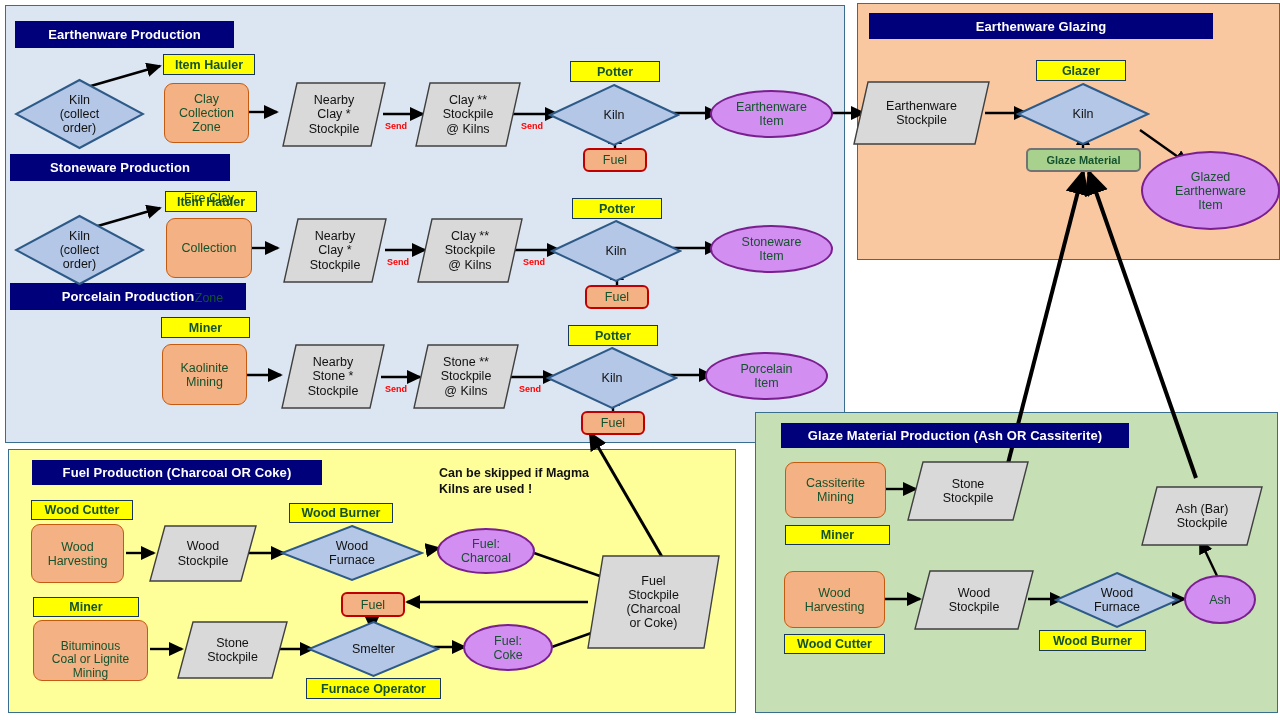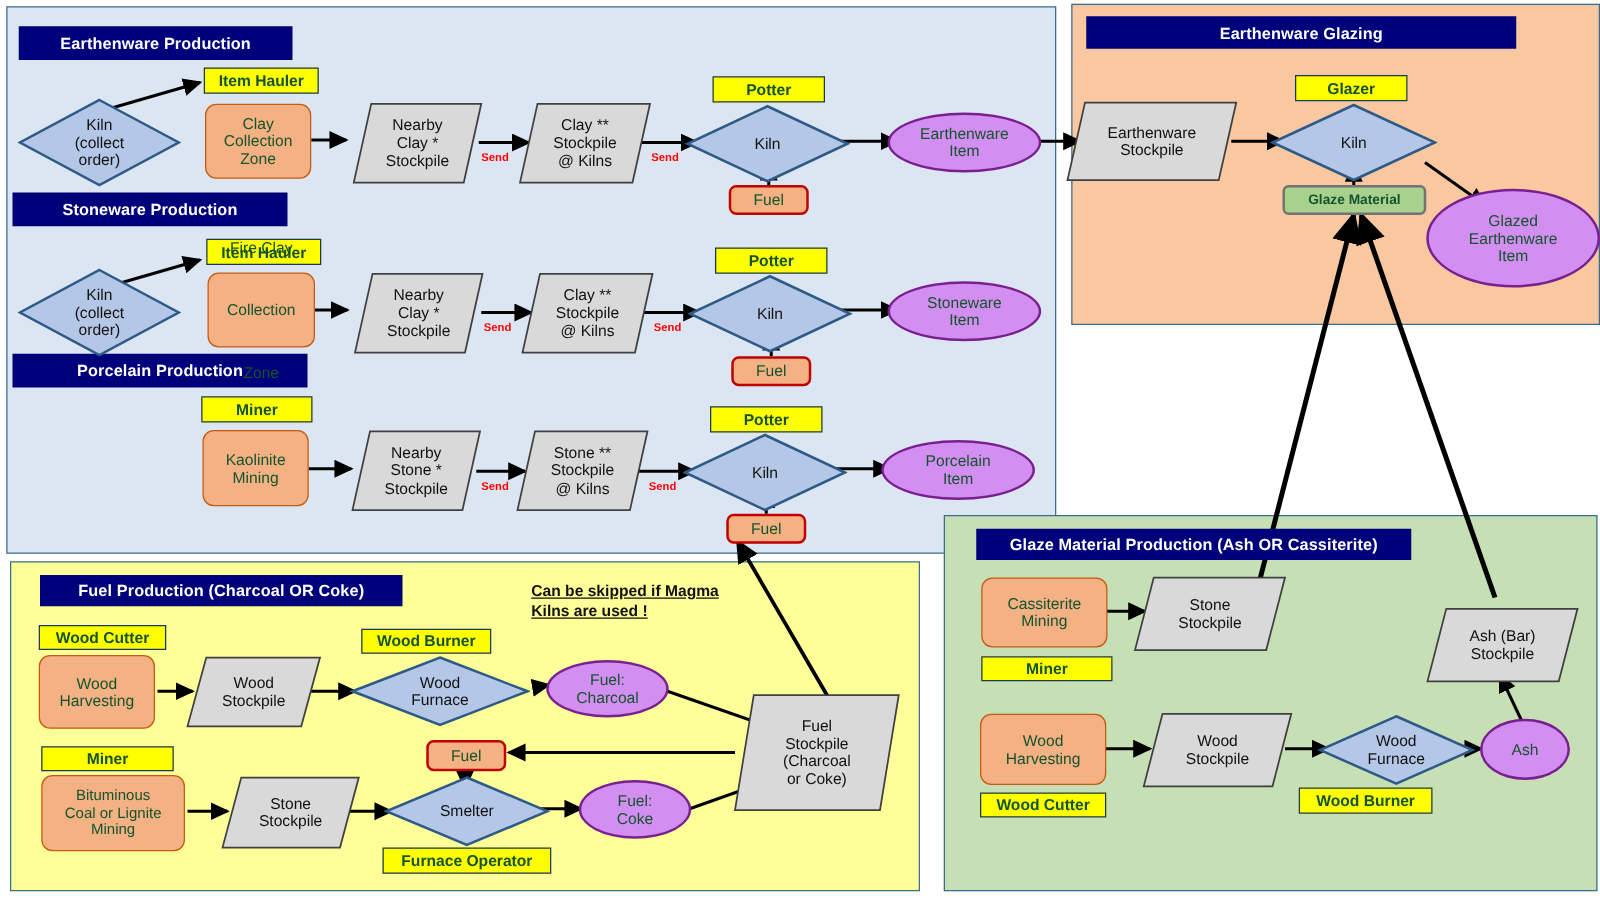--- a/index.html
+++ b/index.html
@@ -307,21 +307,21 @@
         <span>Kiln</span>
       </div>
   </div>
   <div class="node glazemat" style="left:1026px;top:148px;width:115px;height:24px;">Glaze Material</div>
   <div class="node ellipse" style="left:1141px;top:151px;width:139px;height:79px;flex-direction:column;">
     <span>Glazed</span>
     <span>Earthenware</span>
     <span>Item</span>
   </div>
 
-  <div class="note" style="left:425px;top:466px;width:170px;text-decoration:underline;">
+  <div class="note" style="left:439px;top:466px;width:170px;">
     <span>Can be skipped if Magma Kilns are used !</span>
   </div>
 
   <div class="node role" style="left:31px;top:500px;width:102px;height:20px;">Wood Cutter</div>
   <div class="node proc" style="left:31px;top:524px;width:93px;height:59px;flex-direction:column;">
     <span>Wood</span>
     <span>Harvesting</span>
   </div>
   <div class="shapewrap" style="left:148px;top:524px;width:110px;height:59px;">
     <svg width="110" height="59" viewBox="0 0 110 59">
@@ -341,21 +341,21 @@
       <span>Wood</span>
       <span>Furnace</span>
     </div>
   </div>
   <div class="node ellipse" style="left:437px;top:528px;width:98px;height:46px;flex-direction:column;">
     <span>Fuel:</span>
     <span>Charcoal</span>
   </div>
 
   <div class="node role" style="left:33px;top:597px;width:106px;height:20px;">Miner</div>
-  <div class="node proc" style="left:33px;top:620px;width:115px;height:61px;flex-direction:column;font-size:12px;">
+  <div class="node proc" style="left:33px;top:620px;width:115px;height:61px;flex-direction:column;font-size:12px;justify-content:flex-end;">
     <span>Bituminous</span>
     <span>Coal or Lignite</span>
     <span>Mining</span>
   </div>
   <div class="shapewrap" style="left:176px;top:620px;width:113px;height:60px;">
     <svg width="113" height="60" viewBox="0 0 113 60">
         <polygon points="17,2 111,2 96,58 2,58" fill="#d9d9d9" stroke="#404040" stroke-width="1.4"></polygon>
       </svg>
     <div class="lbl" style="flex-direction:column;">
       <span>Stone</span>

